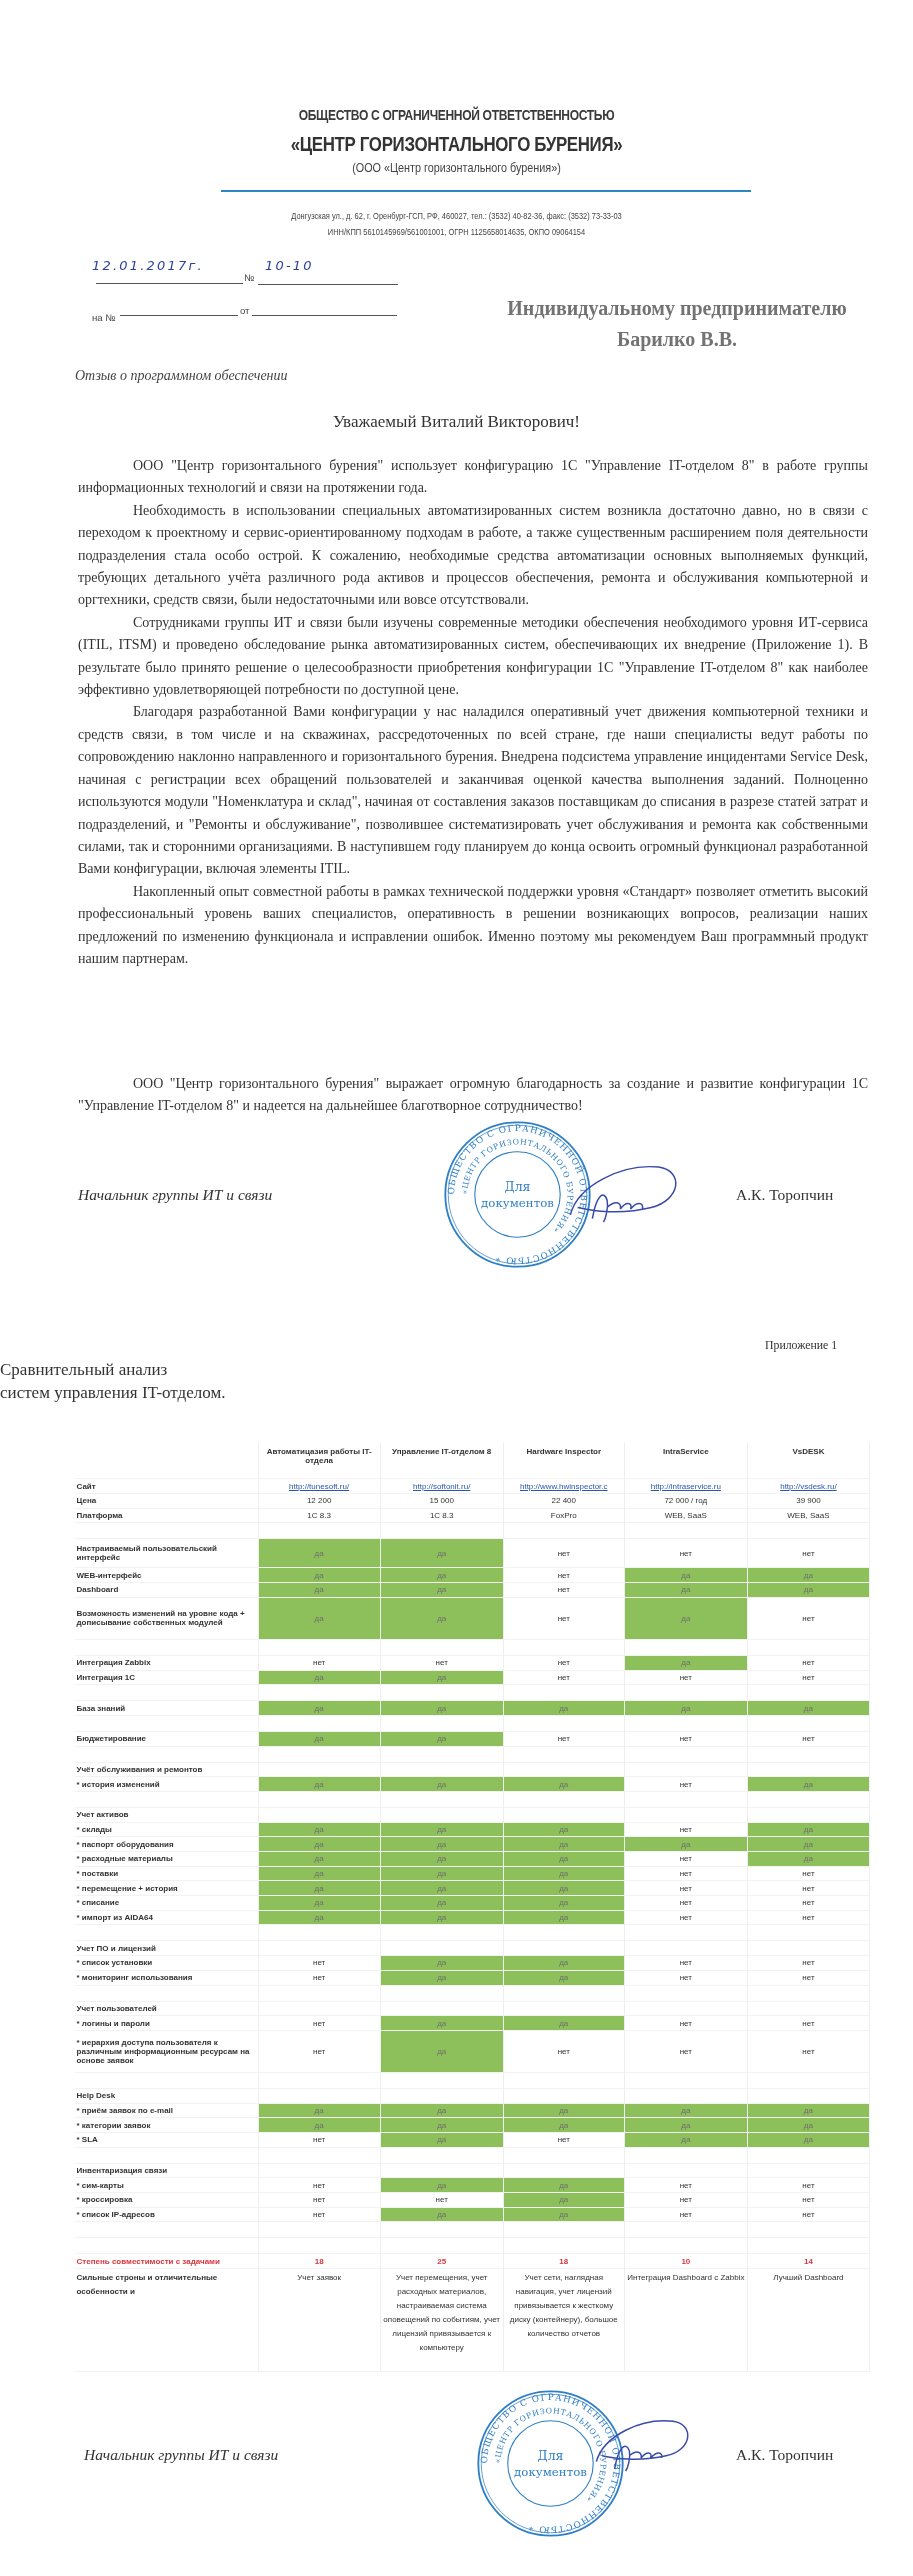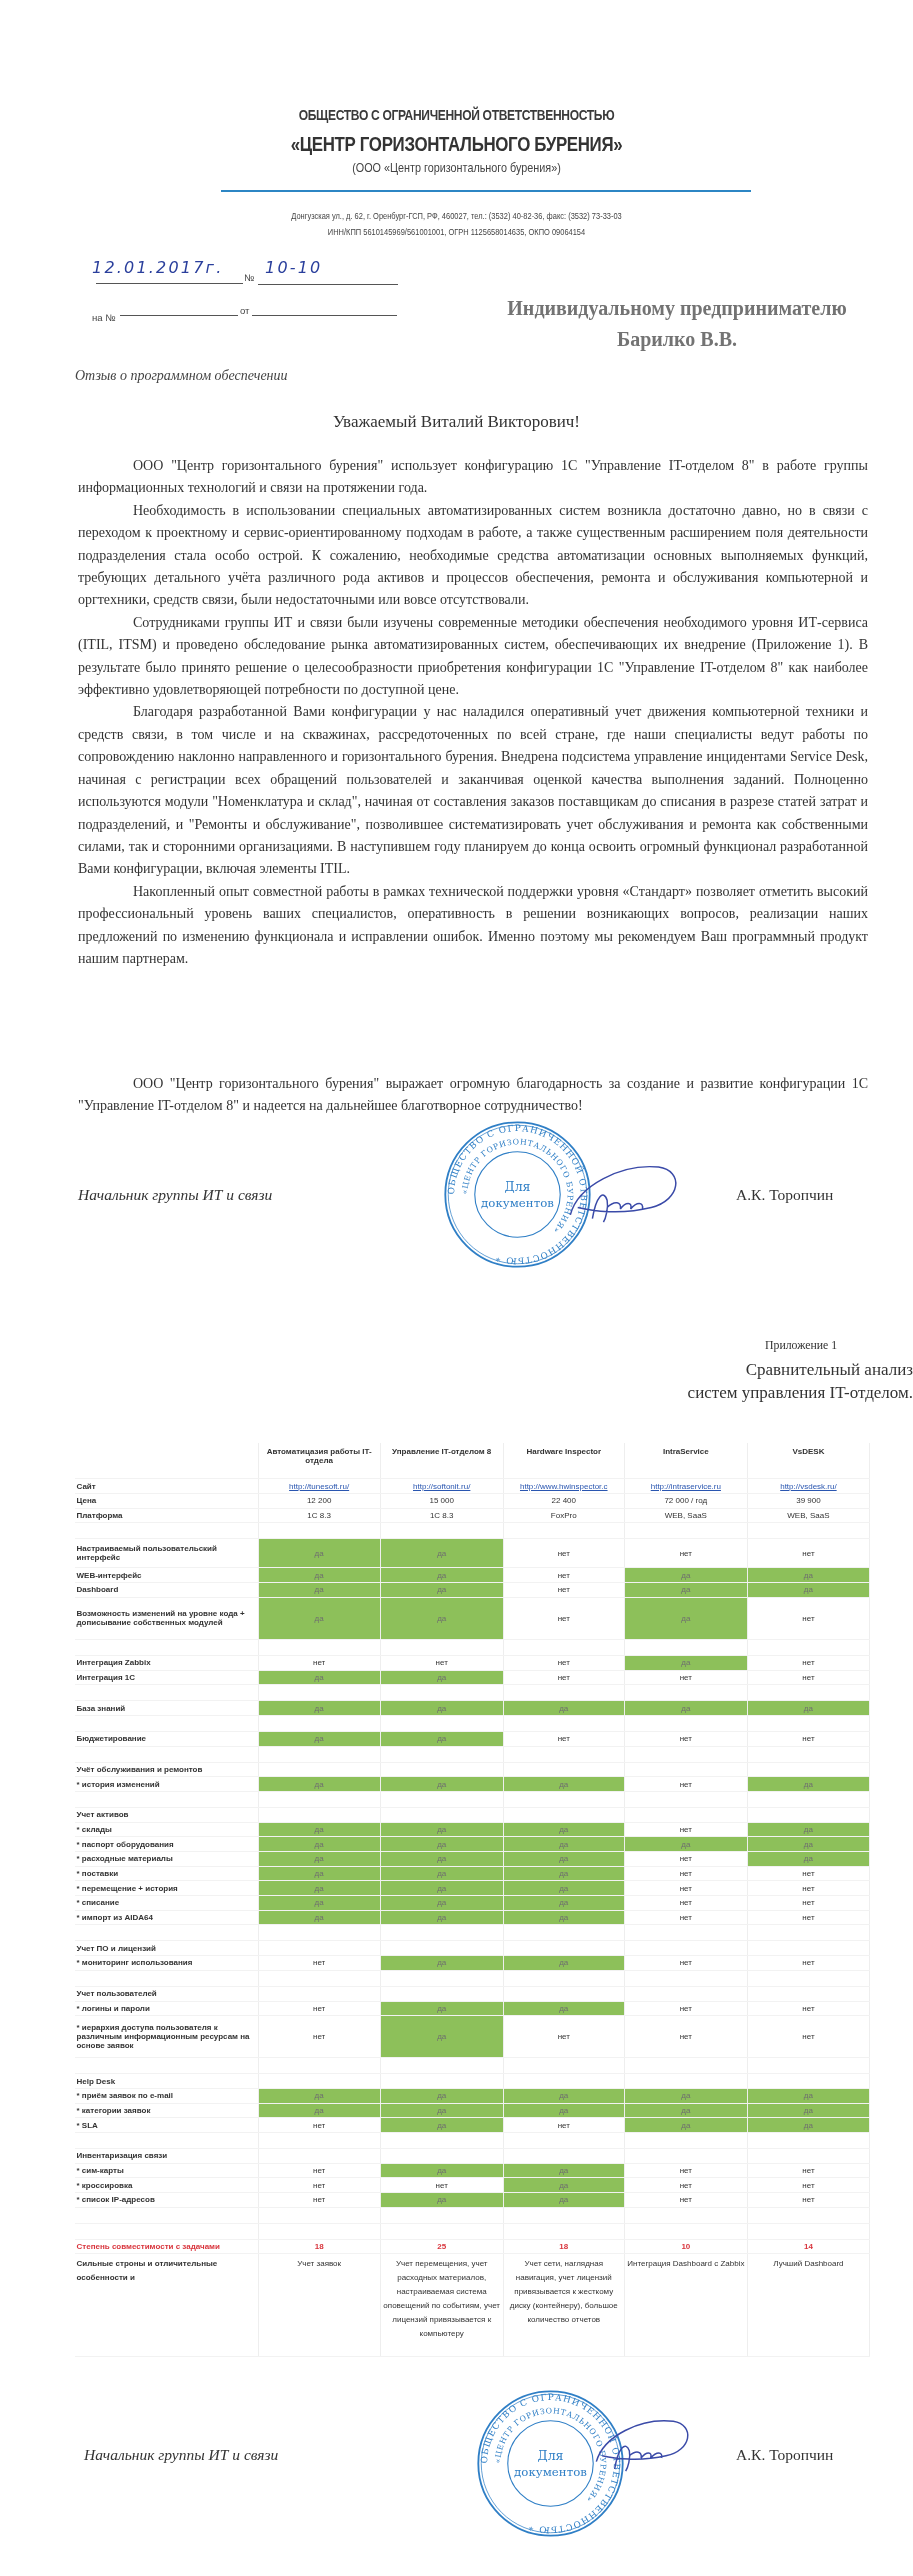--- a/index.html
+++ b/index.html
@@ -10,41 +10,41 @@
 
   
   .lh-line1 { left: 0; width: 913px; top: 107px; text-align: center; font-weight: bold; font-size: 14.7px; letter-spacing: -0.4px; color: #3a3a3a; transform: scaleX(0.82); transform-origin: center; }
   .lh-line2 { left: 0; width: 913px; top: 132px; text-align: center; font-weight: bold; font-size: 20.6px; letter-spacing: -0.4px; color: #333; transform: scaleX(0.82); transform-origin: center; }
   .lh-line3 { left: 0; width: 913px; top: 160px; text-align: center; font-size: 13.2px; color: #444; transform: scaleX(0.82); transform-origin: center; }
   .lh-rule { left: 221px; width: 530px; top: 190px; height: 2.2px; background: #2c86c4; }
   .lh-addr { left: 0; width: 913px; top: 211px; text-align: center; font-size: 8.8px; color: #444; transform: scaleX(0.85); transform-origin: center; }
   .lh-inn { left: 0; width: 913px; top: 227px; text-align: center; font-size: 8.8px; color: #444; transform: scaleX(0.85); transform-origin: center; }
 
   
-  .hand { font-family: "DejaVu Sans", sans-serif; font-style: italic; color: #2a3f9c; font-size: 16px; letter-spacing: 2.2px; }
+  .hand { font-family: "DejaVu Sans", sans-serif; font-style: italic; color: #2a3f9c; font-size: 13px; letter-spacing: 2.2px; }
   .date-hand { left: 92px; top: 258px; }
   .line { height: 0.7px; background: #555; }
   .small-label { font-size: 9.6px; color: #444; }
 
   .addressee { left: 471px; width: 412px; text-align: center; font-weight: bold; font-size: 20px; color: #737373; line-height: 29px; }
   .subject { left: 75px; top: 368px; font-style: italic; font-size: 14px; color: #444; }
   .greeting { left: 0; width: 913px; top: 412px; text-align: center; font-size: 17px; color: #333; }
 
   .body-text { left: 78px; width: 790px; font-size: 14px; line-height: 22.4px; text-align: justify; color: #333; }
   .body-text p { margin: 0; text-indent: 55px; }
 
   .sign-title { font-size: 15.5px; color: #333; font-style: italic; }
   .sign-name { font-size: 15.5px; color: #333; }
 
   
   .stamp { width: 151px; height: 151px; }
 
   
   .app-label { left: 765px; top: 1338px; font-size: 11.8px; color: #333; text-align: right; }
-  .app-title { left: 0; width: 913px; top: 1358px; text-align: right; font-size: 17px; line-height: 23px; color: #333; }
+  .app-title { left: 0; width: 913px; top: 1358px; text-align: left; font-size: 17px; line-height: 23px; color: #333; }
 
   table.cmp { position: absolute; left: 75px; top: 1443px; border-collapse: collapse; table-layout: fixed; width: 795px; font-family: "Liberation Sans", "DejaVu Sans", sans-serif; font-size: 8px; color: #333; }
   table.cmp td, table.cmp th { padding: 0 1.5px; border-right: 0.7px solid #eeeeee; border-bottom: 0.7px solid #f2f2f2; vertical-align: middle; }
   table.cmp th { font-weight: bold; text-align: center; height: 31px; vertical-align: top; padding-top: 4.4px; }
   table.cmp td.lbl { font-weight: bold; text-align: left; border-right: 0.7px solid #eeeeee; }
   table.cmp td.v { text-align: center; }
   table.cmp td.g { background: #8dc05a; color: #6f6f6f; }
   table.cmp tr { height: 14.7px; }
   table.cmp tr.sp { height: 16px; }
   table.cmp tr.tall2 { height: 29px; }
@@ -369,20 +369,28 @@
         <td></td>
         <td></td>
       </tr>
       <tr>
         <td class="lbl">Учет ПО и лицензий</td>
         <td class="v"></td>
         <td class="v"></td>
         <td class="v"></td>
         <td class="v"></td>
         <td class="v"></td>
+      </tr>
+      <tr>
+        <td class="lbl">* список установки</td>
+        <td class="v">нет</td>
+        <td class="v g">да</td>
+        <td class="v g">да</td>
+        <td class="v">нет</td>
+        <td class="v">нет</td>
       </tr>
       <tr>
         <td class="lbl">* мониторинг использования</td>
         <td class="v">нет</td>
         <td class="v g">да</td>
         <td class="v g">да</td>
         <td class="v">нет</td>
         <td class="v">нет</td>
       </tr>
       <tr class="sp">

